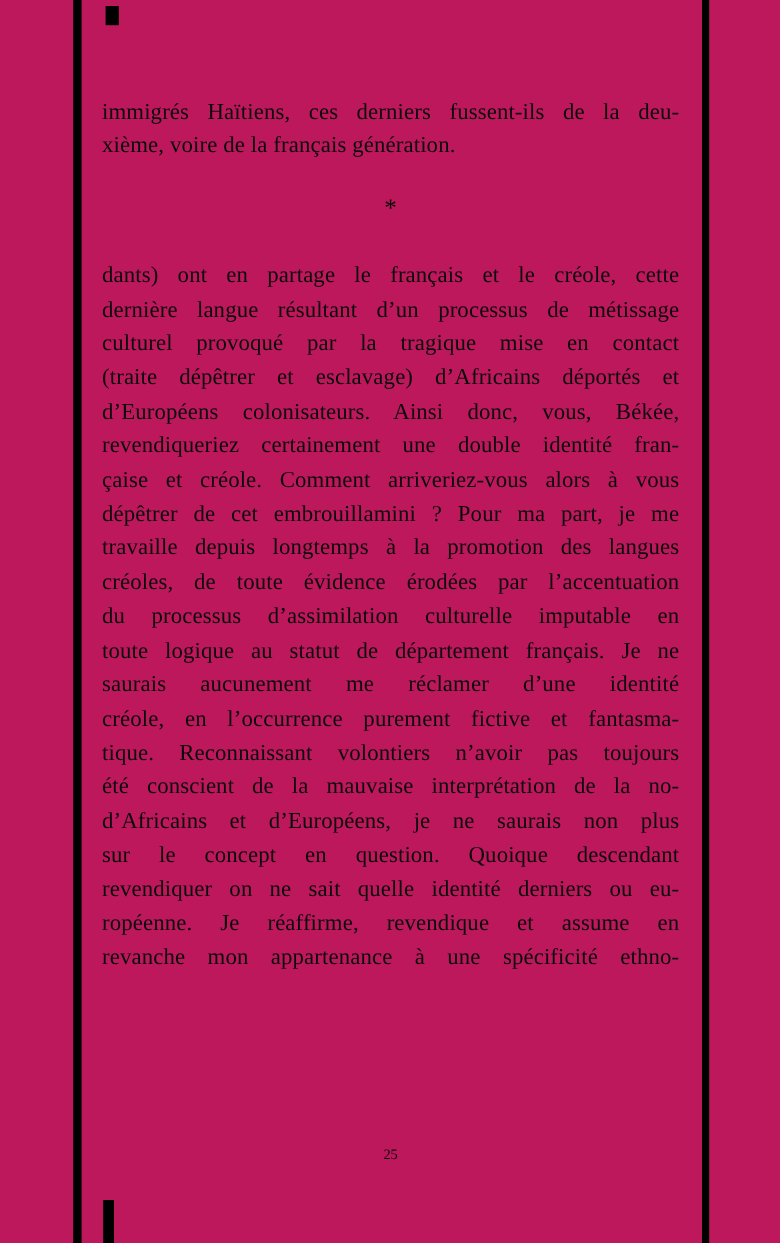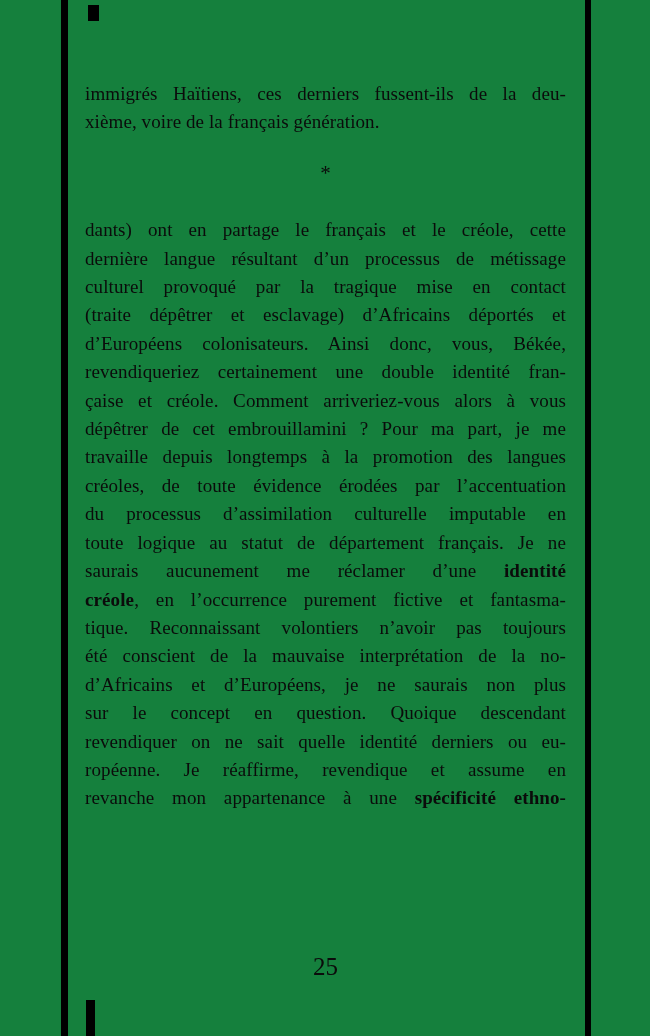--- a/index.html
+++ b/index.html
@@ -5,21 +5,21 @@
   html, body { margin: 0; padding: 0; }
   body {
     width: 650px;
     height: 1036px;
     background: #ffffff;
     position: relative;
     overflow: hidden;
     font-family: "Liberation Serif", serif;
     color: #0b0b0b;
   }
-  .sheet { position: absolute; inset: 0; background: #15803d; }
+  .sheet { position: absolute; inset: 0; background: #be185d; }
 
   
   .edge { position: absolute; background: #000000; top: 0; height: 1036px; }
   .edge-left  { left: 61px;  width: 7px; }
   .edge-right { left: 585px; width: 6px; }
   .mark { position: absolute; background: #000000; }
   .mark-top    { left: 88px; top: 5px;    width: 11px; height: 16px; }
   .mark-bottom { left: 86px; top: 1000px; width: 9px;  height: 36px; }
 
   .text-col {
@@ -27,37 +27,37 @@
     left: 85px;
     top: 80px;
     width: 481px;
     font-size: 19px;
     line-height: 28.4px;
     letter-spacing: 0.1px;
   }
   .line { text-align: justify; white-space: normal; }
   .line.j { text-align-last: justify; }
   .line.indent { text-indent: 19px; }
-  .line strong { font-weight: bold; }
+  .line strong { font-weight: normal; }
 
   .separator {
     text-align: center;
     font-size: 21px;
     line-height: 28.4px;
     margin-top: 22px;
     margin-bottom: 29px;
   }
 
   .page-number {
     position: absolute;
     left: 85px;
     width: 481px;
-    bottom: 55px;
+    bottom: 66px;
     text-align: center;
-    font-size: 25px;
+    font-size: 12px;
   }
 </style>
 </head>
 <body>
 
 <div class="sheet">
   <div class="edge edge-left"></div>
   <div class="edge edge-right"></div>
   <div class="mark mark-top"></div>
   <div class="mark mark-bottom"></div>

